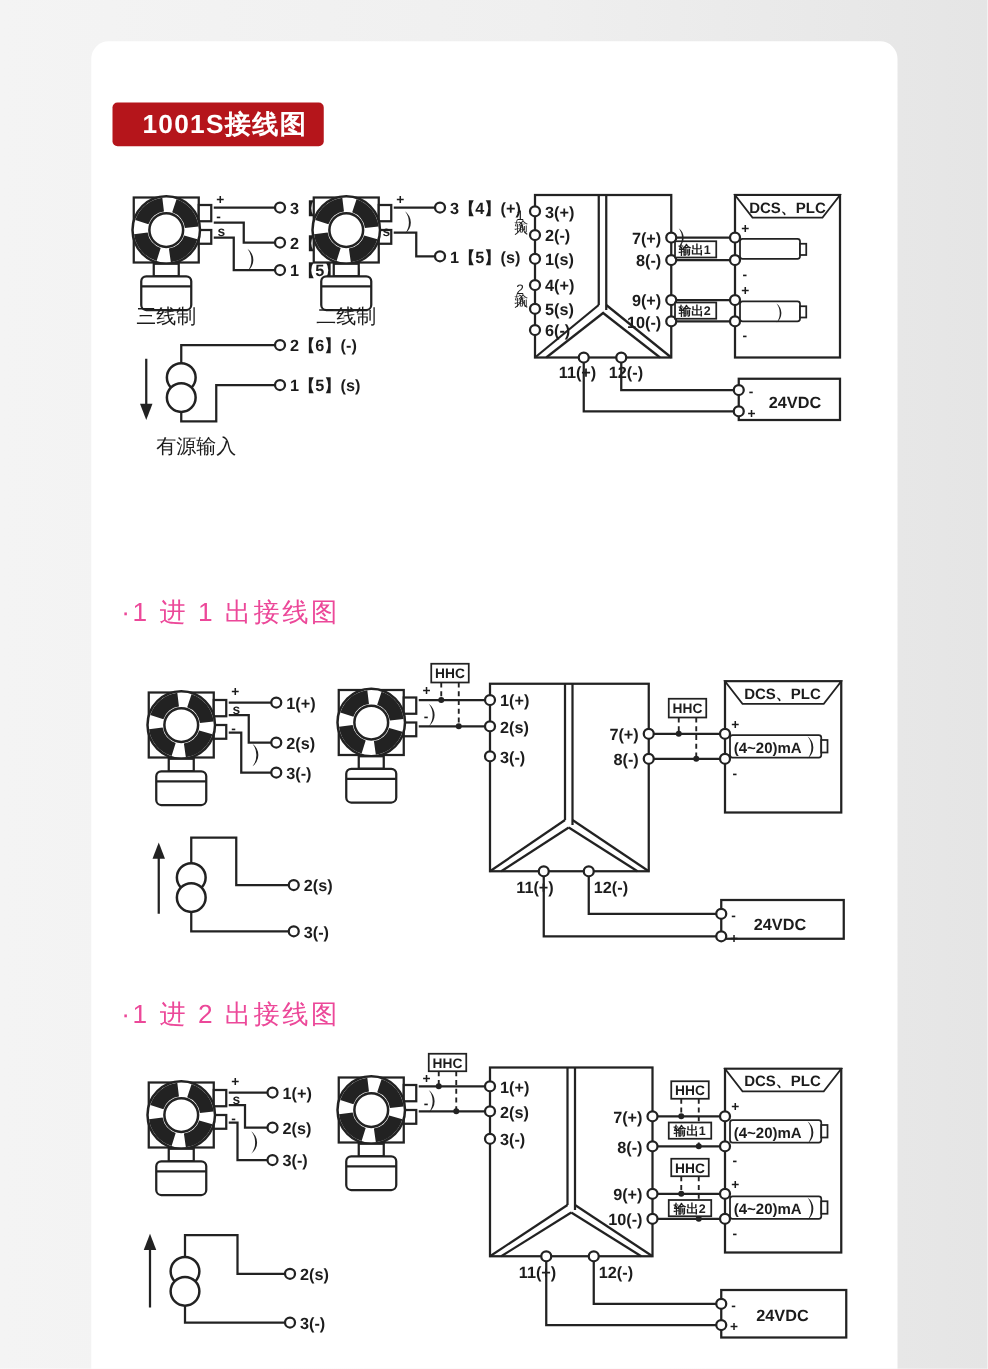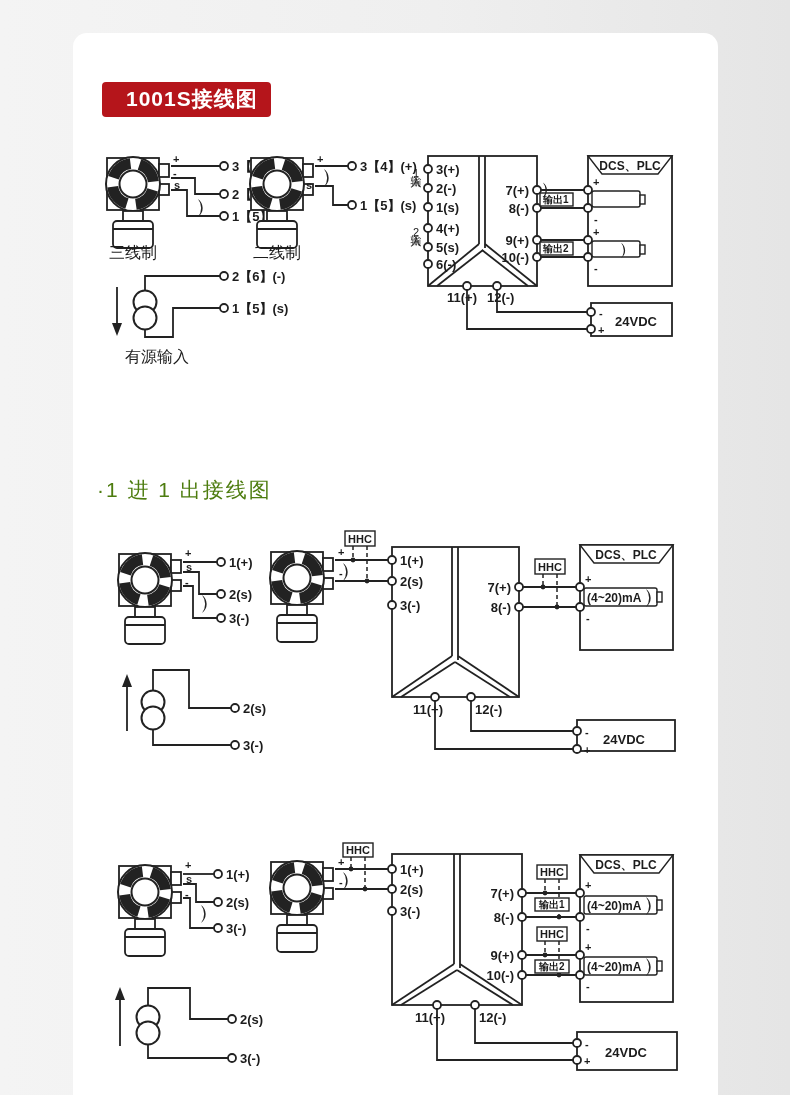--- a/index.html
+++ b/index.html
@@ -11,21 +11,21 @@
   .card{
     position:absolute;left:73px;top:33px;width:645px;height:1062px;
     background:#ffffff;border-radius:14px 14px 0 0;
   }
   .badge{
     position:absolute;display:inline-block;
     background:#b5151b;color:#fff;font-size:21px;font-weight:bold;
     padding:3px 13px 4px 13px;border-radius:4px;letter-spacing:1px;
   }
   .subtitle{
-    position:absolute;font-size:21px;color:#4d7c0f;letter-spacing:2px;
+    position:absolute;font-size:21px;color:#ec4899;letter-spacing:2px;
   }
   svg{position:absolute;overflow:visible;}
   svg text{font-family:"Liberation Sans","DejaVu Sans",sans-serif;fill:#1c1c1c;}
   .w{fill:none;stroke:#222;stroke-width:1.8;}
   .dash{fill:none;stroke:#222;stroke-width:1.5;stroke-dasharray:4 3;}
   .term{fill:#fff;stroke:#222;stroke-width:1.8;}
   .dot{fill:#222;stroke:none;}
   .box{fill:#fff;stroke:#222;stroke-width:1.8;}
   .boxthin{fill:#fff;stroke:#222;stroke-width:1.4;}
   .t13{font-size:13px;font-weight:bold;}
@@ -34,21 +34,21 @@
   .t10{font-size:10px;font-weight:bold;}
   .zh16{font-size:16px;}
   .mark{font-size:11px;font-weight:bold;}
   .vtext{writing-mode:vertical-rl;text-orientation:upright;font-size:11px;}
 </style>
 </head>
 <body>
 
 <div class="card">
 
-  <div class="badge" style="left:29px;top:49px;padding-left:24px;">1001S接线图</div>
+  <div class="badge" style="left:17px;top:49px;padding-left:24px;">1001S接线图</div>
 
   <svg style="left:22px;top:107px;" width="625" height="232" viewBox="0 0 625 232">
     <defs>
       <symbol id="xmtr" viewBox="0 0 72 98" overflow="visible">
         <rect x="4" y="6" width="52" height="52" class="box"></rect>
         <rect x="56" y="12" width="10" height="13" class="box"></rect>
         <rect x="56" y="32" width="10" height="11" class="box"></rect>
         <circle cx="30" cy="32" r="27" fill="#fff" stroke="#222" stroke-width="2"></circle>
         <circle cx="30" cy="32" r="20.5" fill="none" stroke="#222" stroke-width="11" stroke-dasharray="23 9.2" stroke-dashoffset="-6"></circle>
         <circle cx="30" cy="32" r="13.5" fill="#fff" stroke="#222" stroke-width="2"></circle>
@@ -288,20 +288,21 @@
       <use href="#srcsym" x="42" y="162" width="32" height="44"></use>
       <path class="w" d="M58,163 V142 H94 V180 H136"></path>
       <path class="w" d="M58,201 V217 H136"></path>
       <circle cx="140" cy="180" r="4" class="term"></circle>
         <text x="148" y="185" class="t13">2(s)</text>
       <circle cx="140" cy="217" r="4" class="term"></circle>
         <text x="148" y="222" class="t13">3(-)</text>
     </g>
   </svg>
 
+  <div class="subtitle" style="left:24px;top:764px;">·1 进 2 出接线图</div>
 
   <svg style="left:22px;top:810px;" width="625" height="252" viewBox="0 0 625 252">
     <g>
       <use href="#xmtr" x="20" y="17" width="72" height="98"></use>
       <text x="90" y="26" class="mark">+</text>
       <text x="91" y="40" class="mark">s</text>
       <text x="90" y="55" class="mark">-</text>
       <path class="w" d="M88,31 H119"></path>
       <path class="w" d="M88,41 H101 V59 H119"></path>
       <path class="w" d="M88,55 H95 V85 H119"></path>

